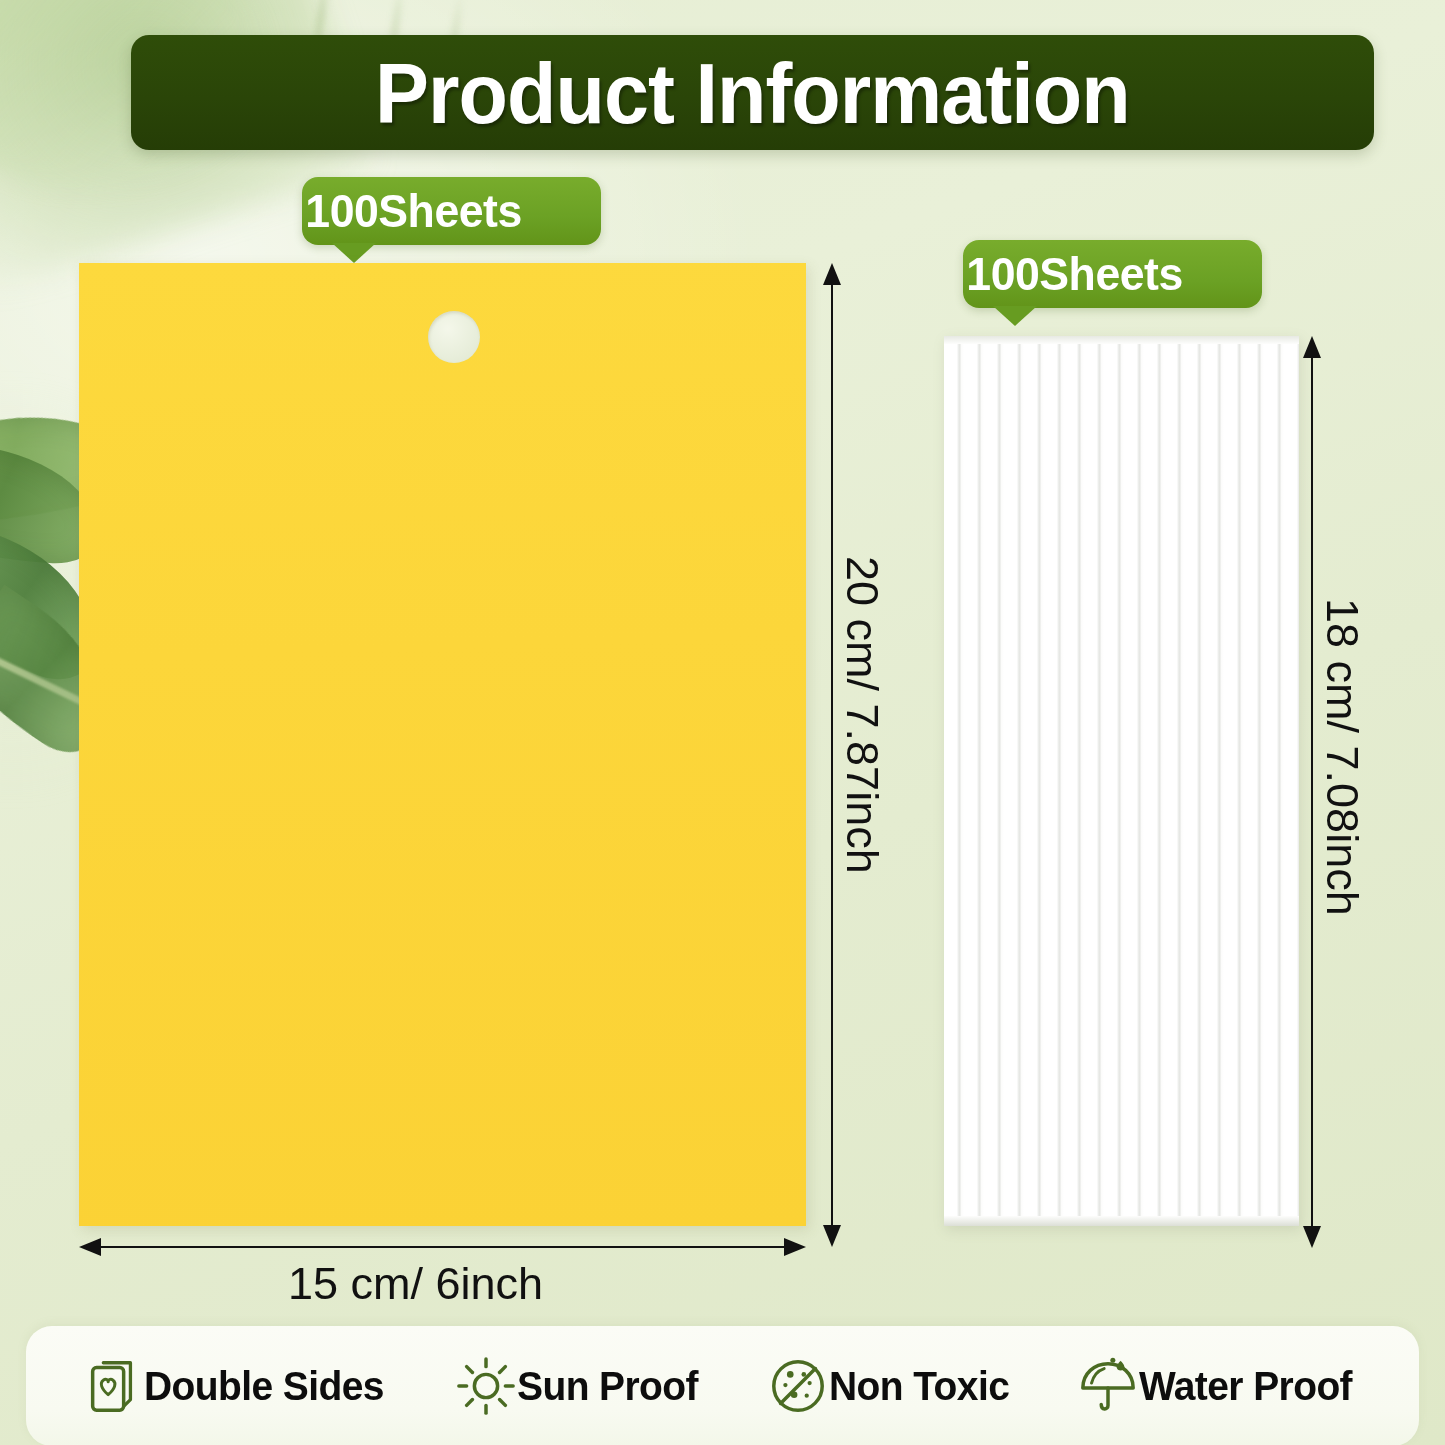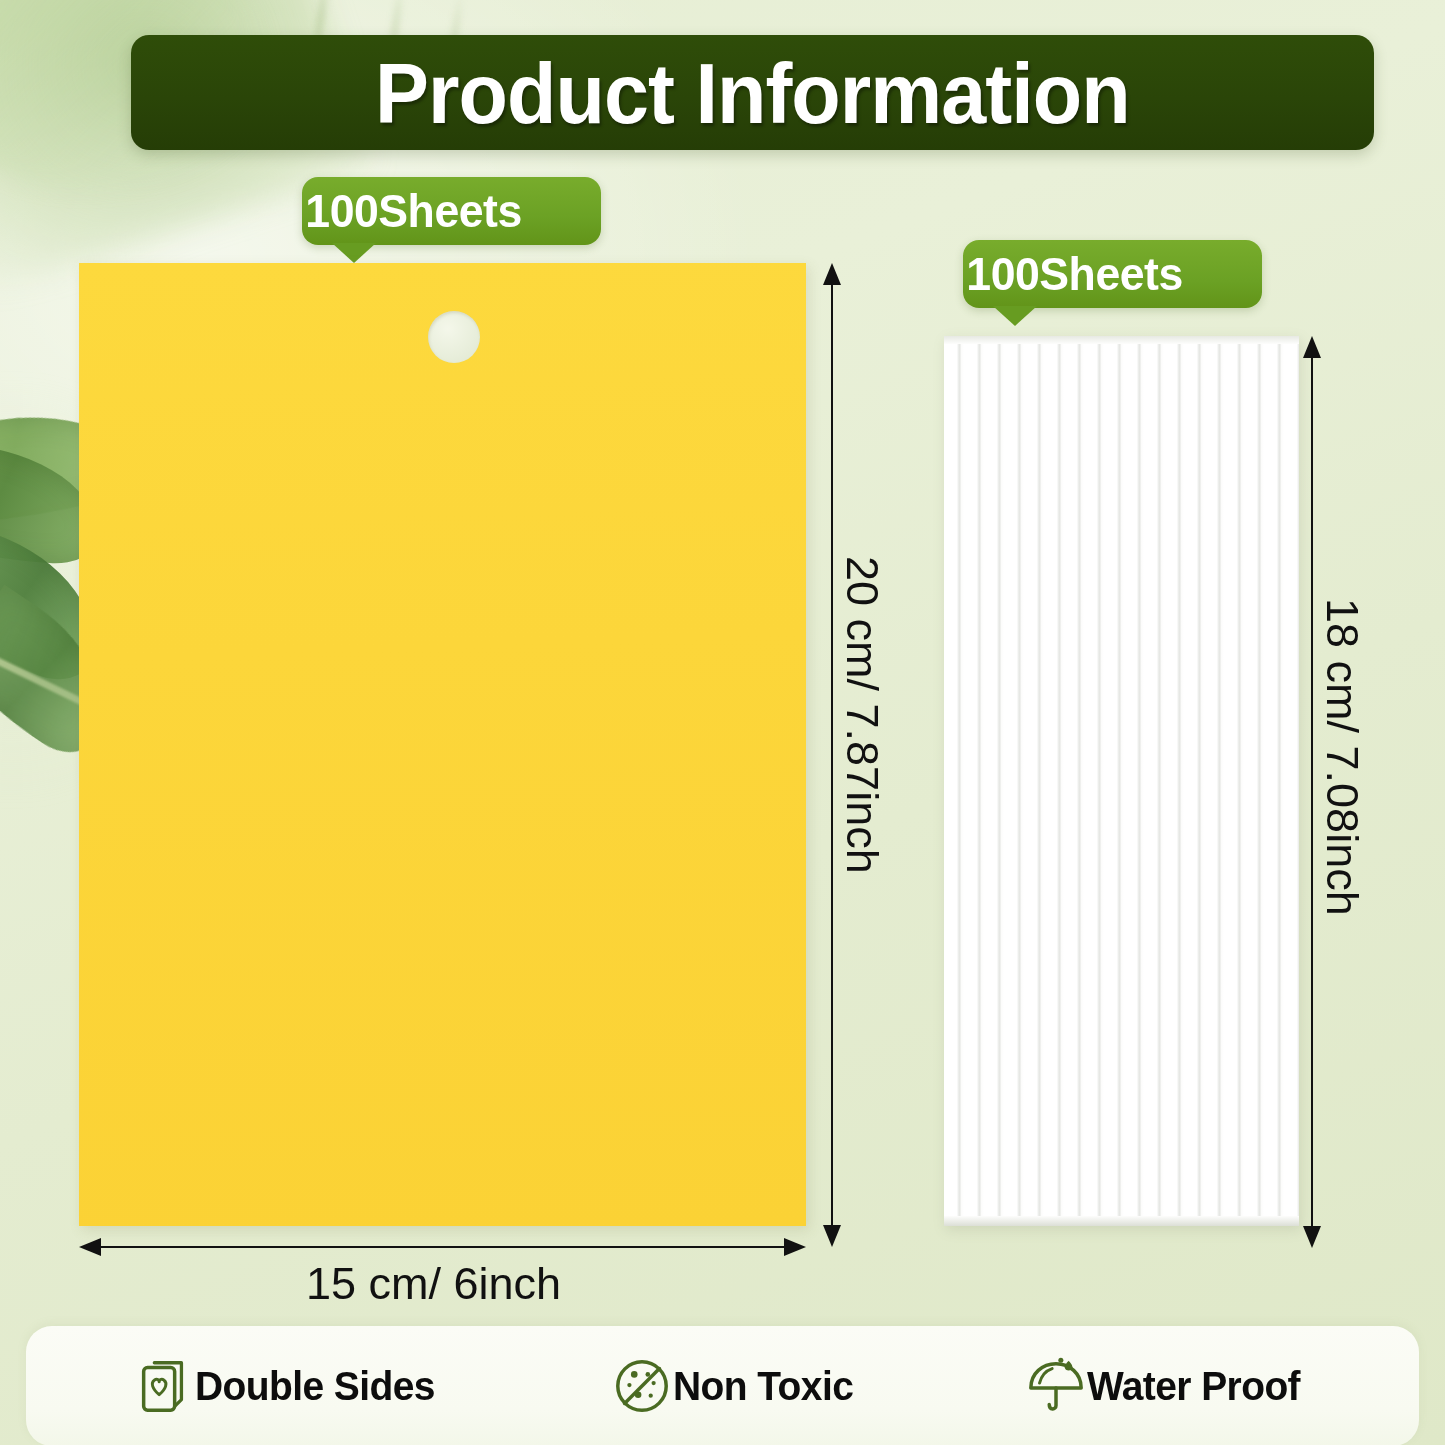--- a/index.html
+++ b/index.html
@@ -301,38 +301,54 @@
   </div>
 
   <div class="dim-line dim-v" style="left:831px; top:285px; height:940px;"></div>
   <div class="arrow-head ah-up" style="left:823px; top:263px;"></div>
   <div class="arrow-head ah-down" style="left:823px; top:1225px;"></div>
   <div class="dim-label-v" style="left:888px; top:556px;">20 cm/ 7.87inch</div>
 
   <div class="dim-line dim-h" style="left:101px; top:1246px; width:683px;"></div>
   <div class="arrow-head ah-left" style="left:79px; top:1238px;"></div>
   <div class="arrow-head ah-right" style="left:784px; top:1238px;"></div>
-  <div class="dim-label-h" style="left:306px; top:1258px;">15 cm/ 6inch</div>
+  <div class="dim-label-h" style="left:288px; top:1258px;">15 cm/ 6inch</div>
 
   <div class="dim-line dim-v" style="left:1311px; top:358px; height:868px;"></div>
   <div class="arrow-head ah-up" style="left:1303px; top:336px;"></div>
   <div class="arrow-head ah-down" style="left:1303px; top:1226px;"></div>
   <div class="dim-label-v" style="left:1368px; top:598px;">18 cm/ 7.08inch</div>
 
   <div id="feature-bar">
 
     <div class="feature-item">
       <svg class="feature-icon" viewBox="0 0 64 64">
         <path d="M22 8 L50 8 L50 46 L44 52" fill="none" stroke="#4a6b22" stroke-width="3.4" stroke-linejoin="round" stroke-linecap="round"></path>
         <rect x="11" y="13" width="32" height="44" rx="4" fill="none" stroke="#4a6b22" stroke-width="3.6"></rect>
         <path d="M27 41 C20 35, 18 29, 22 26 C25 23.6, 27 26, 27 27.6 C27 26, 29 23.6, 32 26 C36 29, 34 35, 27 41 Z" fill="none" stroke="#4a6b22" stroke-width="3.1" stroke-linejoin="round"></path>
       </svg>
       <span class="feature-label">Double Sides</span>
     </div>
 
+    <div class="feature-item">
+      <svg class="feature-icon" viewBox="0 0 64 64">
+        <circle cx="32" cy="32" r="12" fill="none" stroke="#4a6b22" stroke-width="3.6"></circle>
+        <g stroke="#4a6b22" stroke-width="3.6" stroke-linecap="round">
+          <line x1="32" y1="4" x2="32" y2="12"></line>
+          <line x1="32" y1="52" x2="32" y2="60"></line>
+          <line x1="4" y1="32" x2="12" y2="32"></line>
+          <line x1="52" y1="32" x2="60" y2="32"></line>
+          <line x1="12" y1="12" x2="18" y2="18"></line>
+          <line x1="46" y1="46" x2="52" y2="52"></line>
+          <line x1="52" y1="12" x2="46" y2="18"></line>
+          <line x1="18" y1="46" x2="12" y2="52"></line>
+        </g>
+      </svg>
+      <span class="feature-label">Sun Proof</span>
+    </div>
 
     <div class="feature-item">
       <svg class="feature-icon" viewBox="0 0 64 64">
         <circle cx="32" cy="32" r="25" fill="none" stroke="#4a6b22" stroke-width="3.6"></circle>
         <line x1="14" y1="50" x2="50" y2="14" stroke="#4a6b22" stroke-width="3.6" stroke-linecap="round"></line>
         <circle cx="24" cy="20" r="3.4" fill="#4a6b22"></circle>
         <circle cx="38" cy="20" r="2.4" fill="#4a6b22"></circle>
         <circle cx="19" cy="31" r="2.2" fill="#4a6b22"></circle>
         <circle cx="44" cy="29" r="2.2" fill="#4a6b22"></circle>
         <circle cx="28" cy="41" r="3.4" fill="#4a6b22"></circle>

